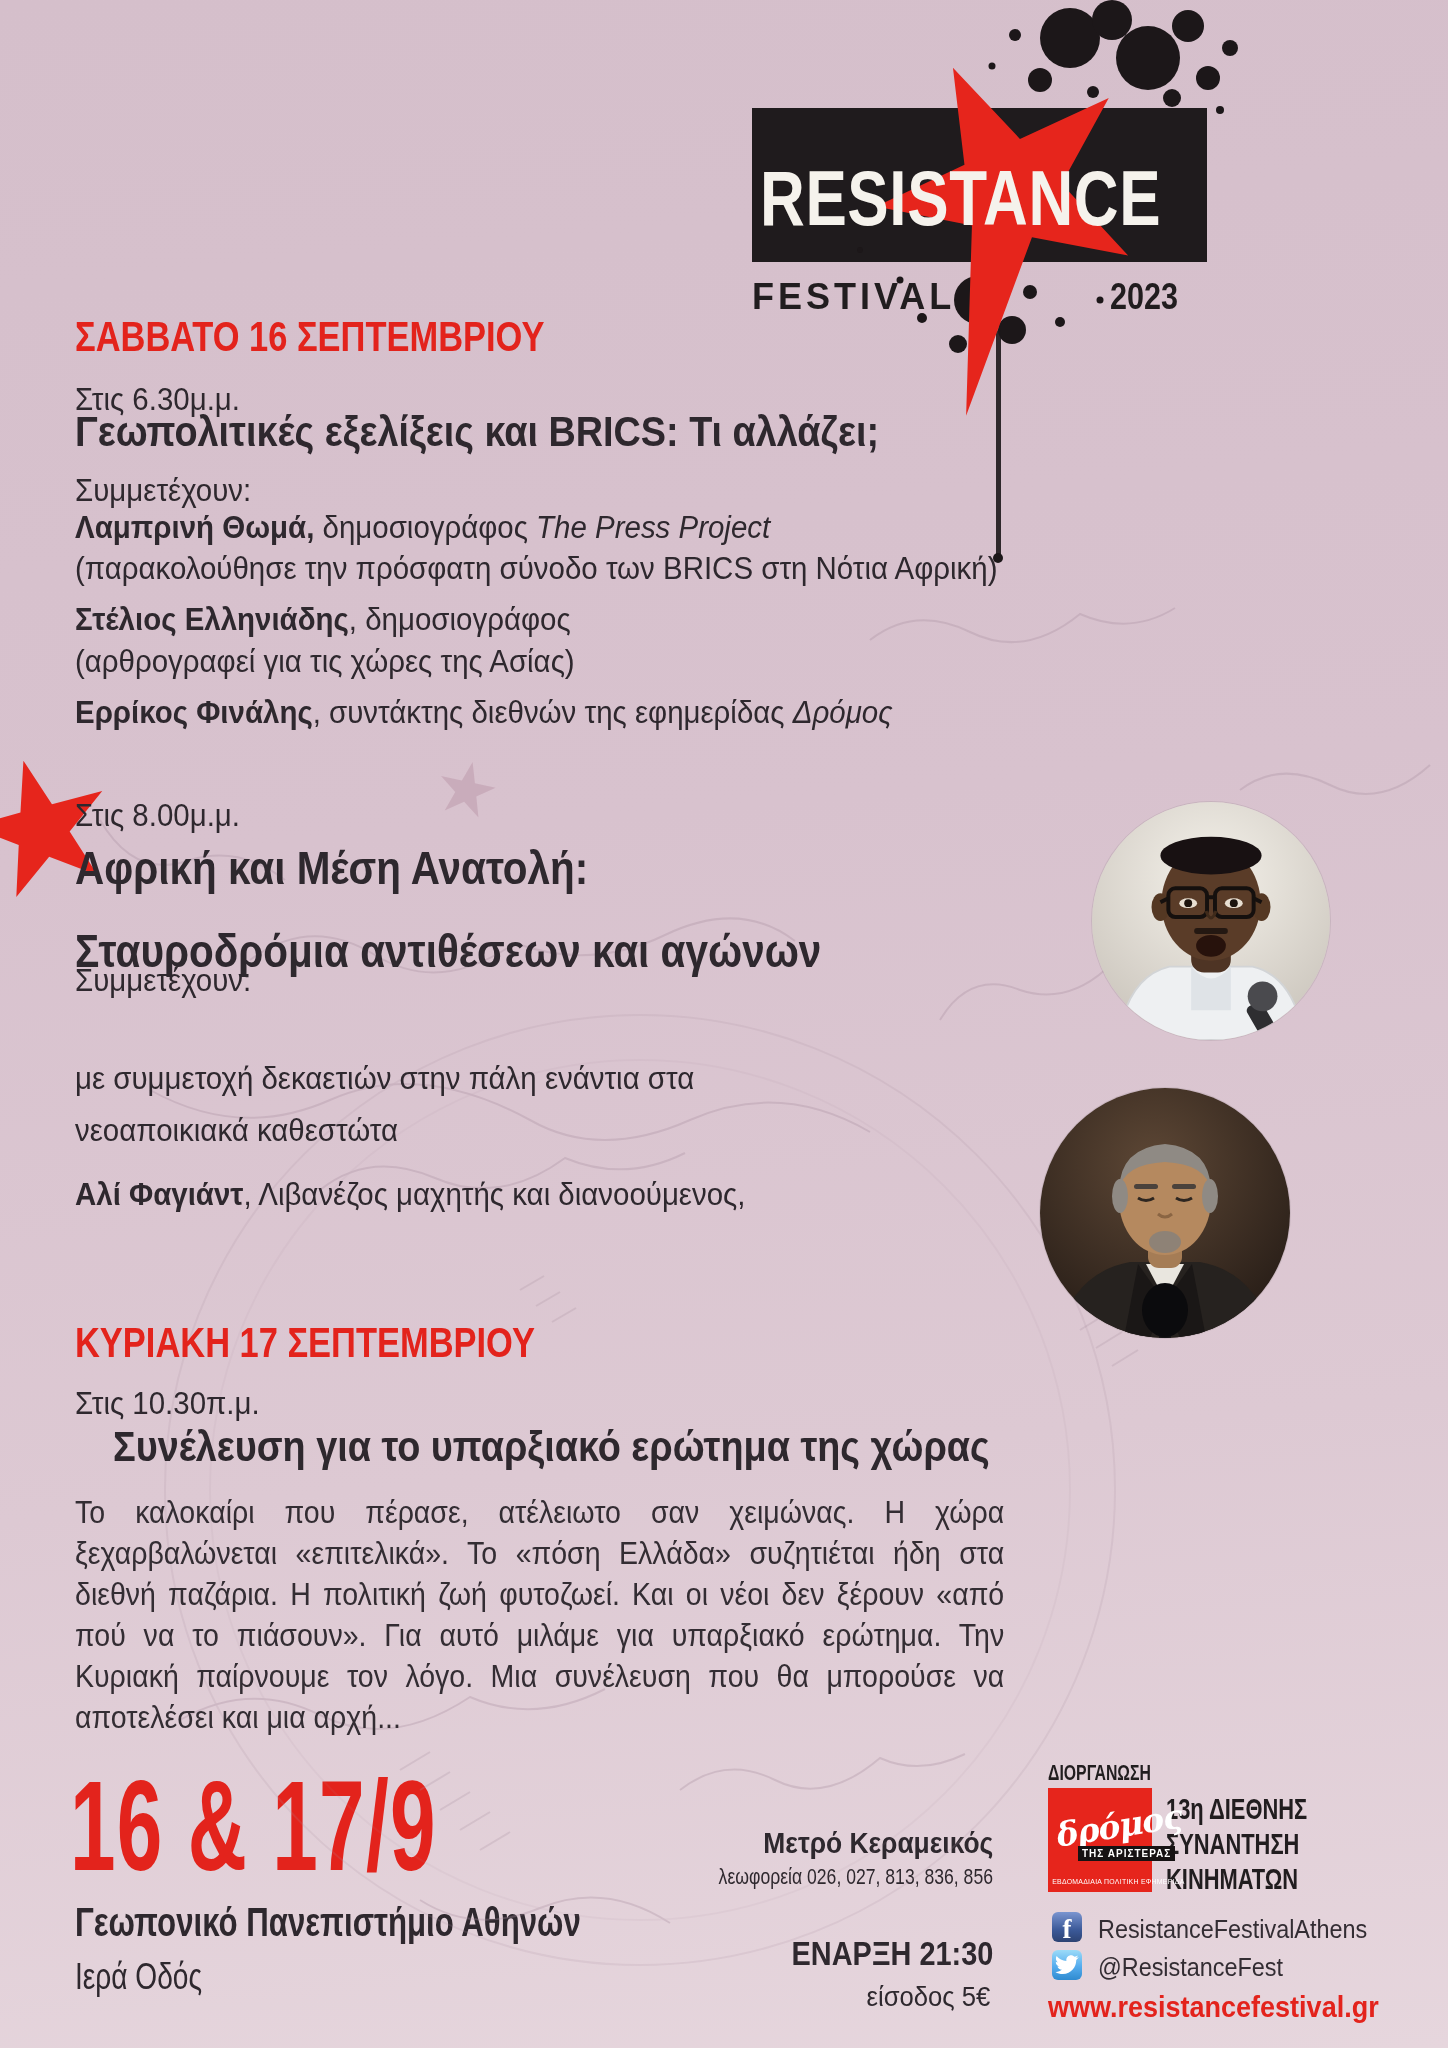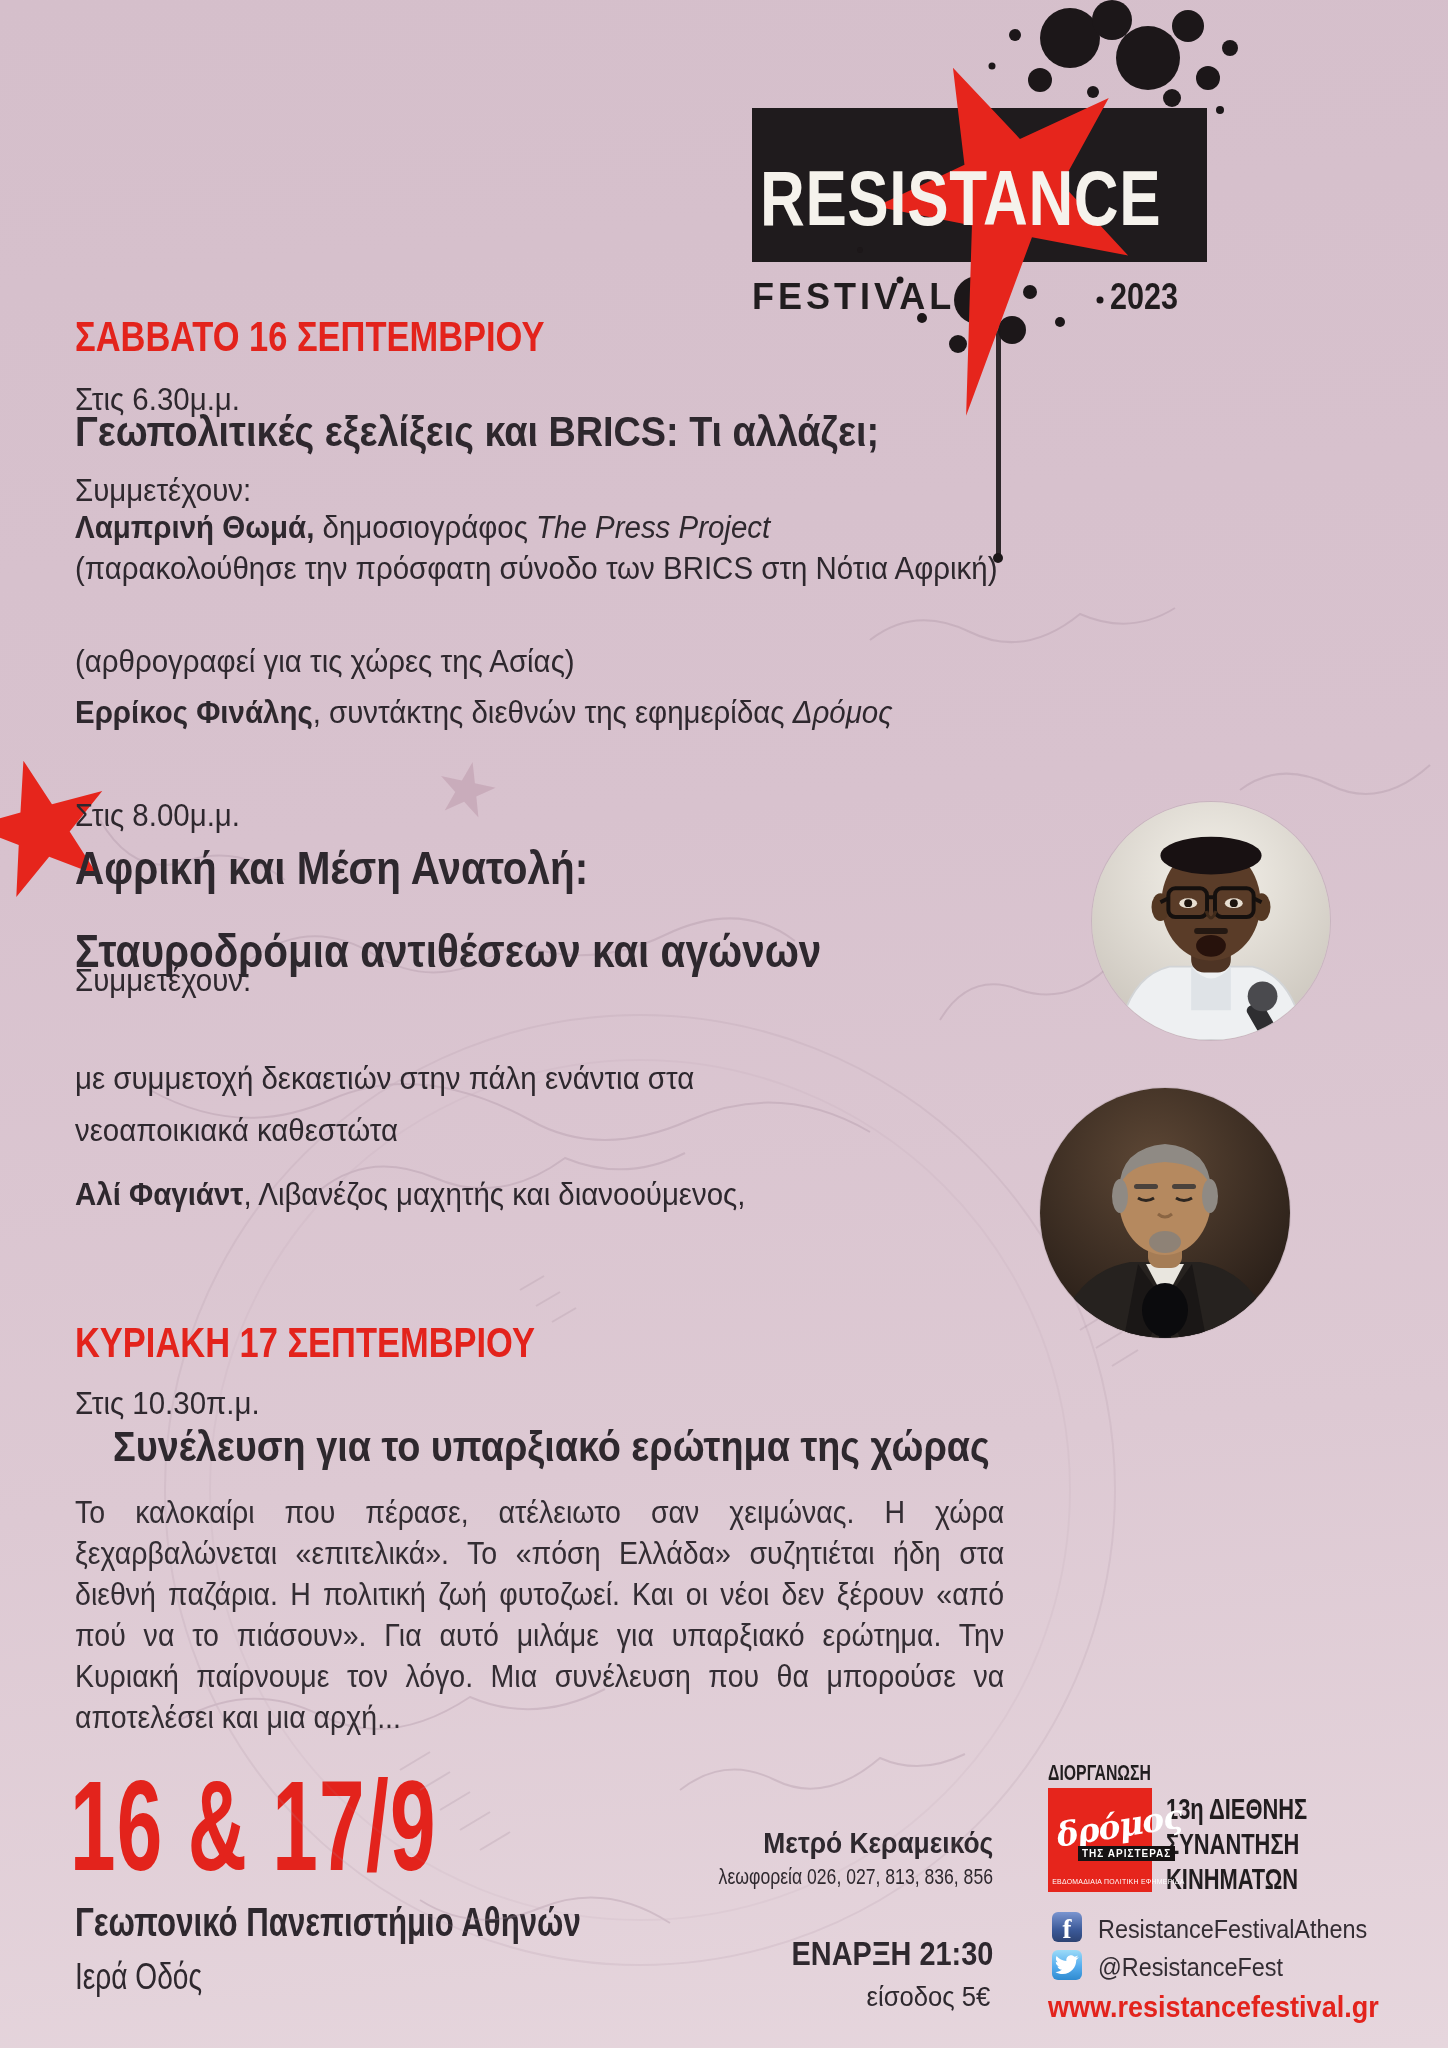--- a/index.html
+++ b/index.html
@@ -149,20 +149,25 @@
   <div class="abs txt nw" style="left:75px; top:472px;">
     <span class="body-line cond" style="transform:scaleX(.95);">Συμμετέχουν:</span>
   </div>
   <div class="abs txt nw" style="left:75px; top:509px;">
     <span class="body-line cond" style="transform:scaleX(.95);">
       <span class="b">Λαμπρινή Θωμά,</span><span> δημοσιογράφος </span><span class="i">The Press Project</span>
     </span>
   </div>
   <div class="abs txt nw" style="left:75px; top:550px;">
     <span class="body-line cond" style="transform:scaleX(.95);">(παρακολούθησε την πρόσφατη σύνοδο των BRICS στη Νότια Αφρική)</span>
+  </div>
+  <div class="abs txt nw" style="left:75px; top:601px;">
+    <span class="body-line cond" style="transform:scaleX(.95);">
+      <span class="b">Στέλιος Ελληνιάδης</span><span>, δημοσιογράφος</span>
+    </span>
   </div>
   <div class="abs txt nw" style="left:75px; top:643px;">
     <span class="body-line cond" style="transform:scaleX(.95);">(αρθρογραφεί για τις χώρες της Ασίας)</span>
   </div>
   <div class="abs txt nw" style="left:75px; top:694px;">
     <span class="body-line cond" style="transform:scaleX(.95);">
       <span class="b">Ερρίκος Φινάλης</span><span>, συντάκτης διεθνών της εφημερίδας </span><span class="i">Δρόμος</span>
     </span>
   </div>
 

